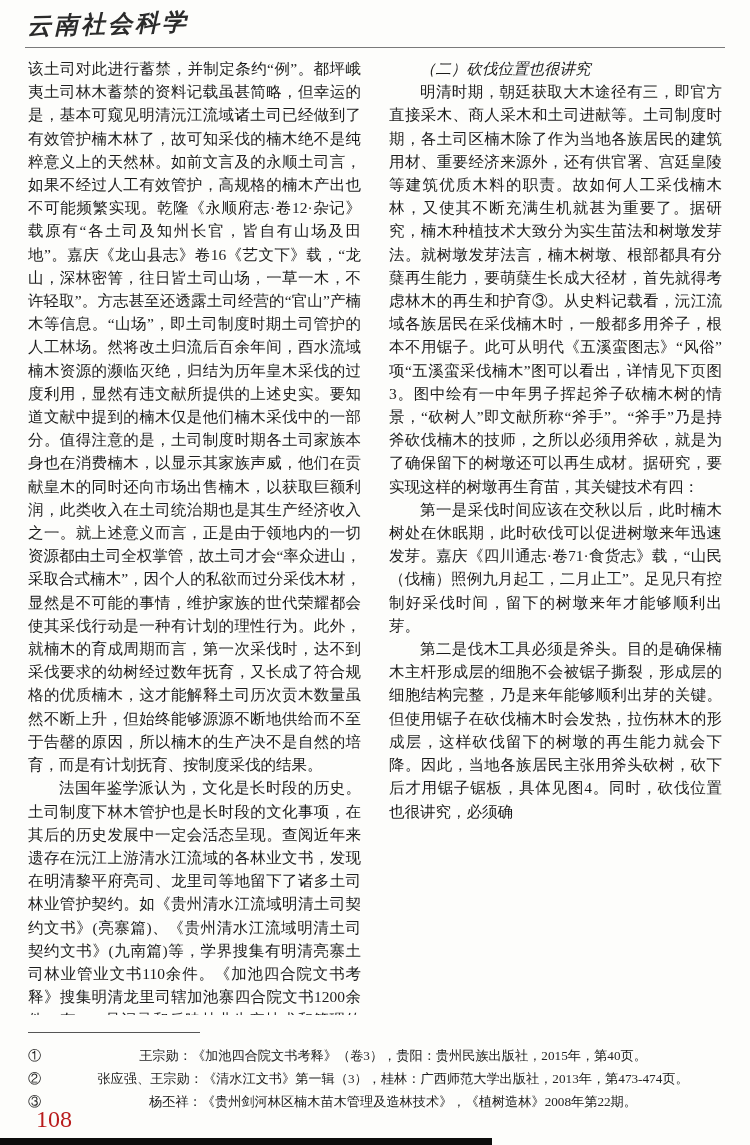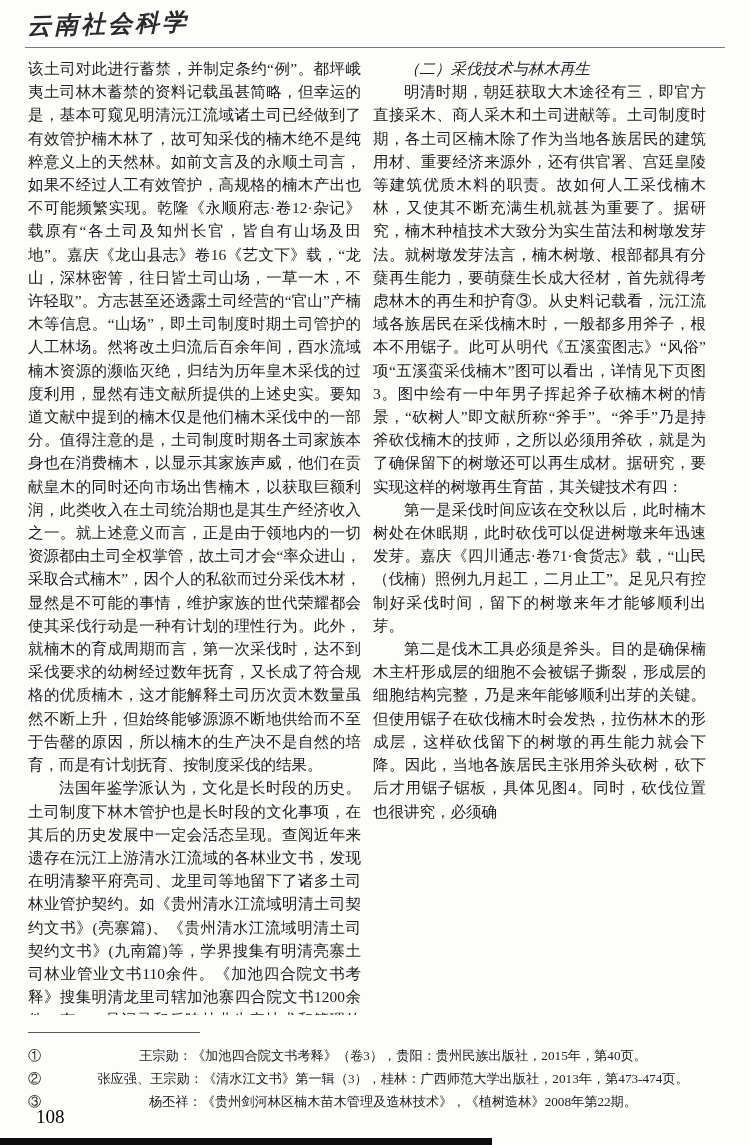--- a/index.html
+++ b/index.html
@@ -15,21 +15,21 @@
     letter-spacing:3px; color:#2b2b2b;
     transform:rotate(-1.5deg);
     font-family:"DejaVu Serif",cursive;
   }
   .rule {
     position:absolute; top:47px; left:25px; width:700px;
     border-top:1.5px solid #7a7a7a; height:0;
   }
   .columns {
     position:absolute; top:57px; left:28px; width:694px; height:958px;
-    display:flex; gap:12px; overflow:hidden;
+    display:flex; gap:28px; overflow:hidden;
   }
   .col {
     width:333px; flex:none;
     font-size:15.5px; line-height:23.2px;
     text-align:justify; text-justify:inter-ideograph;
   }
   .col p { margin:0; padding:0; }
   p.indent { text-indent:2em; }
   .kai { font-style:italic; }
   .fn-rule {
@@ -38,42 +38,42 @@
   }
   .footnotes {
     position:absolute; top:1044px; left:28px; width:700px;
     font-size:13.2px; line-height:23px; color:#222;
   }
   .fn { display:flex; }
   .fn-marker { width:30px; flex:none; }
   .fn-text { flex:1;text-align:center; }
   .page-number {
     position:absolute; top:1106px; left:36px;
-    font-size:19px; color:#000000;
+    font-size:24px; color:#b91c1c;
   }
   .scan-bar {
     position:absolute; top:1138px; left:0; width:492px; height:7px;
     background:#0d0d0d;
   }
 </style>
 </head>
 <body>
 
 <div class="page">
 
   <div class="masthead">云南社会科学</div>
   <div class="rule"></div>
 
   <div class="columns">
     <div class="col">
       <p>该土司对此进行蓄禁，并制定条约“例”。都坪峨夷土司林木蓄禁的资料记载虽甚简略，但幸运的是，基本可窥见明清沅江流域诸土司已经做到了有效管护楠木林了，故可知采伐的楠木绝不是纯粹意义上的天然林。如前文言及的永顺土司言，如果不经过人工有效管护，高规格的楠木产出也不可能频繁实现。乾隆《永顺府志·卷12·杂记》载原有“各土司及知州长官，皆自有山场及田地”。嘉庆《龙山县志》卷16《艺文下》载，“龙山，深林密箐，往日皆土司山场，一草一木，不许轻取”。方志甚至还透露土司经营的“官山”产楠木等信息。“山场”，即土司制度时期土司管护的人工林场。然将改土归流后百余年间，酉水流域楠木资源的濒临灭绝，归结为历年皇木采伐的过度利用，显然有违文献所提供的上述史实。要知道文献中提到的楠木仅是他们楠木采伐中的一部分。值得注意的是，土司制度时期各土司家族本身也在消费楠木，以显示其家族声威，他们在贡献皇木的同时还向市场出售楠木，以获取巨额利润，此类收入在土司统治期也是其生产经济收入之一。就上述意义而言，正是由于领地内的一切资源都由土司全权掌管，故土司才会“率众进山，采取合式楠木”，因个人的私欲而过分采伐木材，显然是不可能的事情，维护家族的世代荣耀都会使其采伐行动是一种有计划的理性行为。此外，就楠木的育成周期而言，第一次采伐时，达不到采伐要求的幼树经过数年抚育，又长成了符合规格的优质楠木，这才能解释土司历次贡木数量虽然不断上升，但始终能够源源不断地供给而不至于告罄的原因，所以楠木的生产决不是自然的培育，而是有计划抚育、按制度采伐的结果。</p>
       <p class="indent">法国年鉴学派认为，文化是长时段的历史。土司制度下林木管护也是长时段的文化事项，在其后的历史发展中一定会活态呈现。查阅近年来遗存在沅江上游清水江流域的各林业文书，发现在明清黎平府亮司、龙里司等地留下了诸多土司林业管护契约。如《贵州清水江流域明清土司契约文书》(亮寨篇)、《贵州清水江流域明清土司契约文书》(九南篇)等，学界搜集有明清亮寨土司林业管业文书110余件。《加池四合院文书考释》搜集明清龙里司辖加池寨四合院文书1200余件，有75%是记录和反映林业生产技术和管理的文件，所搜集的文书内容涉及土司境内各族居</p>
     </div>
     <div class="col">
-      <p class="indent kai">（二）采伐技术与林木再生</p>
+      <p class="indent kai">（二）砍伐位置也很讲究</p>
       <p class="indent">明清时期，朝廷获取大木途径有三，即官方直接采木、商人采木和土司进献等。土司制度时期，各土司区楠木除了作为当地各族居民的建筑用材、重要经济来源外，还有供官署、宫廷皇陵等建筑优质木料的职责。故如何人工采伐楠木林，又使其不断充满生机就甚为重要了。据研究，楠木种植技术大致分为实生苗法和树墩发芽法。就树墩发芽法言，楠木树墩、根部都具有分蘖再生能力，要萌蘖生长成大径材，首先就得考虑林木的再生和护育③。从史料记载看，沅江流域各族居民在采伐楠木时，一般都多用斧子，根本不用锯子。此可从明代《五溪蛮图志》“风俗”项“五溪蛮采伐楠木”图可以看出，详情见下页图3。图中绘有一中年男子挥起斧子砍楠木树的情景，“砍树人”即文献所称“斧手”。“斧手”乃是持斧砍伐楠木的技师，之所以必须用斧砍，就是为了确保留下的树墩还可以再生成材。据研究，要实现这样的树墩再生育苗，其关键技术有四：</p>
       <p class="indent">第一是采伐时间应该在交秋以后，此时楠木树处在休眠期，此时砍伐可以促进树墩来年迅速发芽。嘉庆《四川通志·卷71·食货志》载，“山民（伐楠）照例九月起工，二月止工”。足见只有控制好采伐时间，留下的树墩来年才能够顺利出芽。</p>
       <p class="indent">第二是伐木工具必须是斧头。目的是确保楠木主杆形成层的细胞不会被锯子撕裂，形成层的细胞结构完整，乃是来年能够顺利出芽的关键。但使用锯子在砍伐楠木时会发热，拉伤林木的形成层，这样砍伐留下的树墩的再生能力就会下降。因此，当地各族居民主张用斧头砍树，砍下后才用锯子锯板，具体见图4。同时，砍伐位置也很讲究，必须确</p>
     </div>
   </div>
 
   <div class="fn-rule"></div>
 
   <div class="footnotes">
     <div class="fn">

